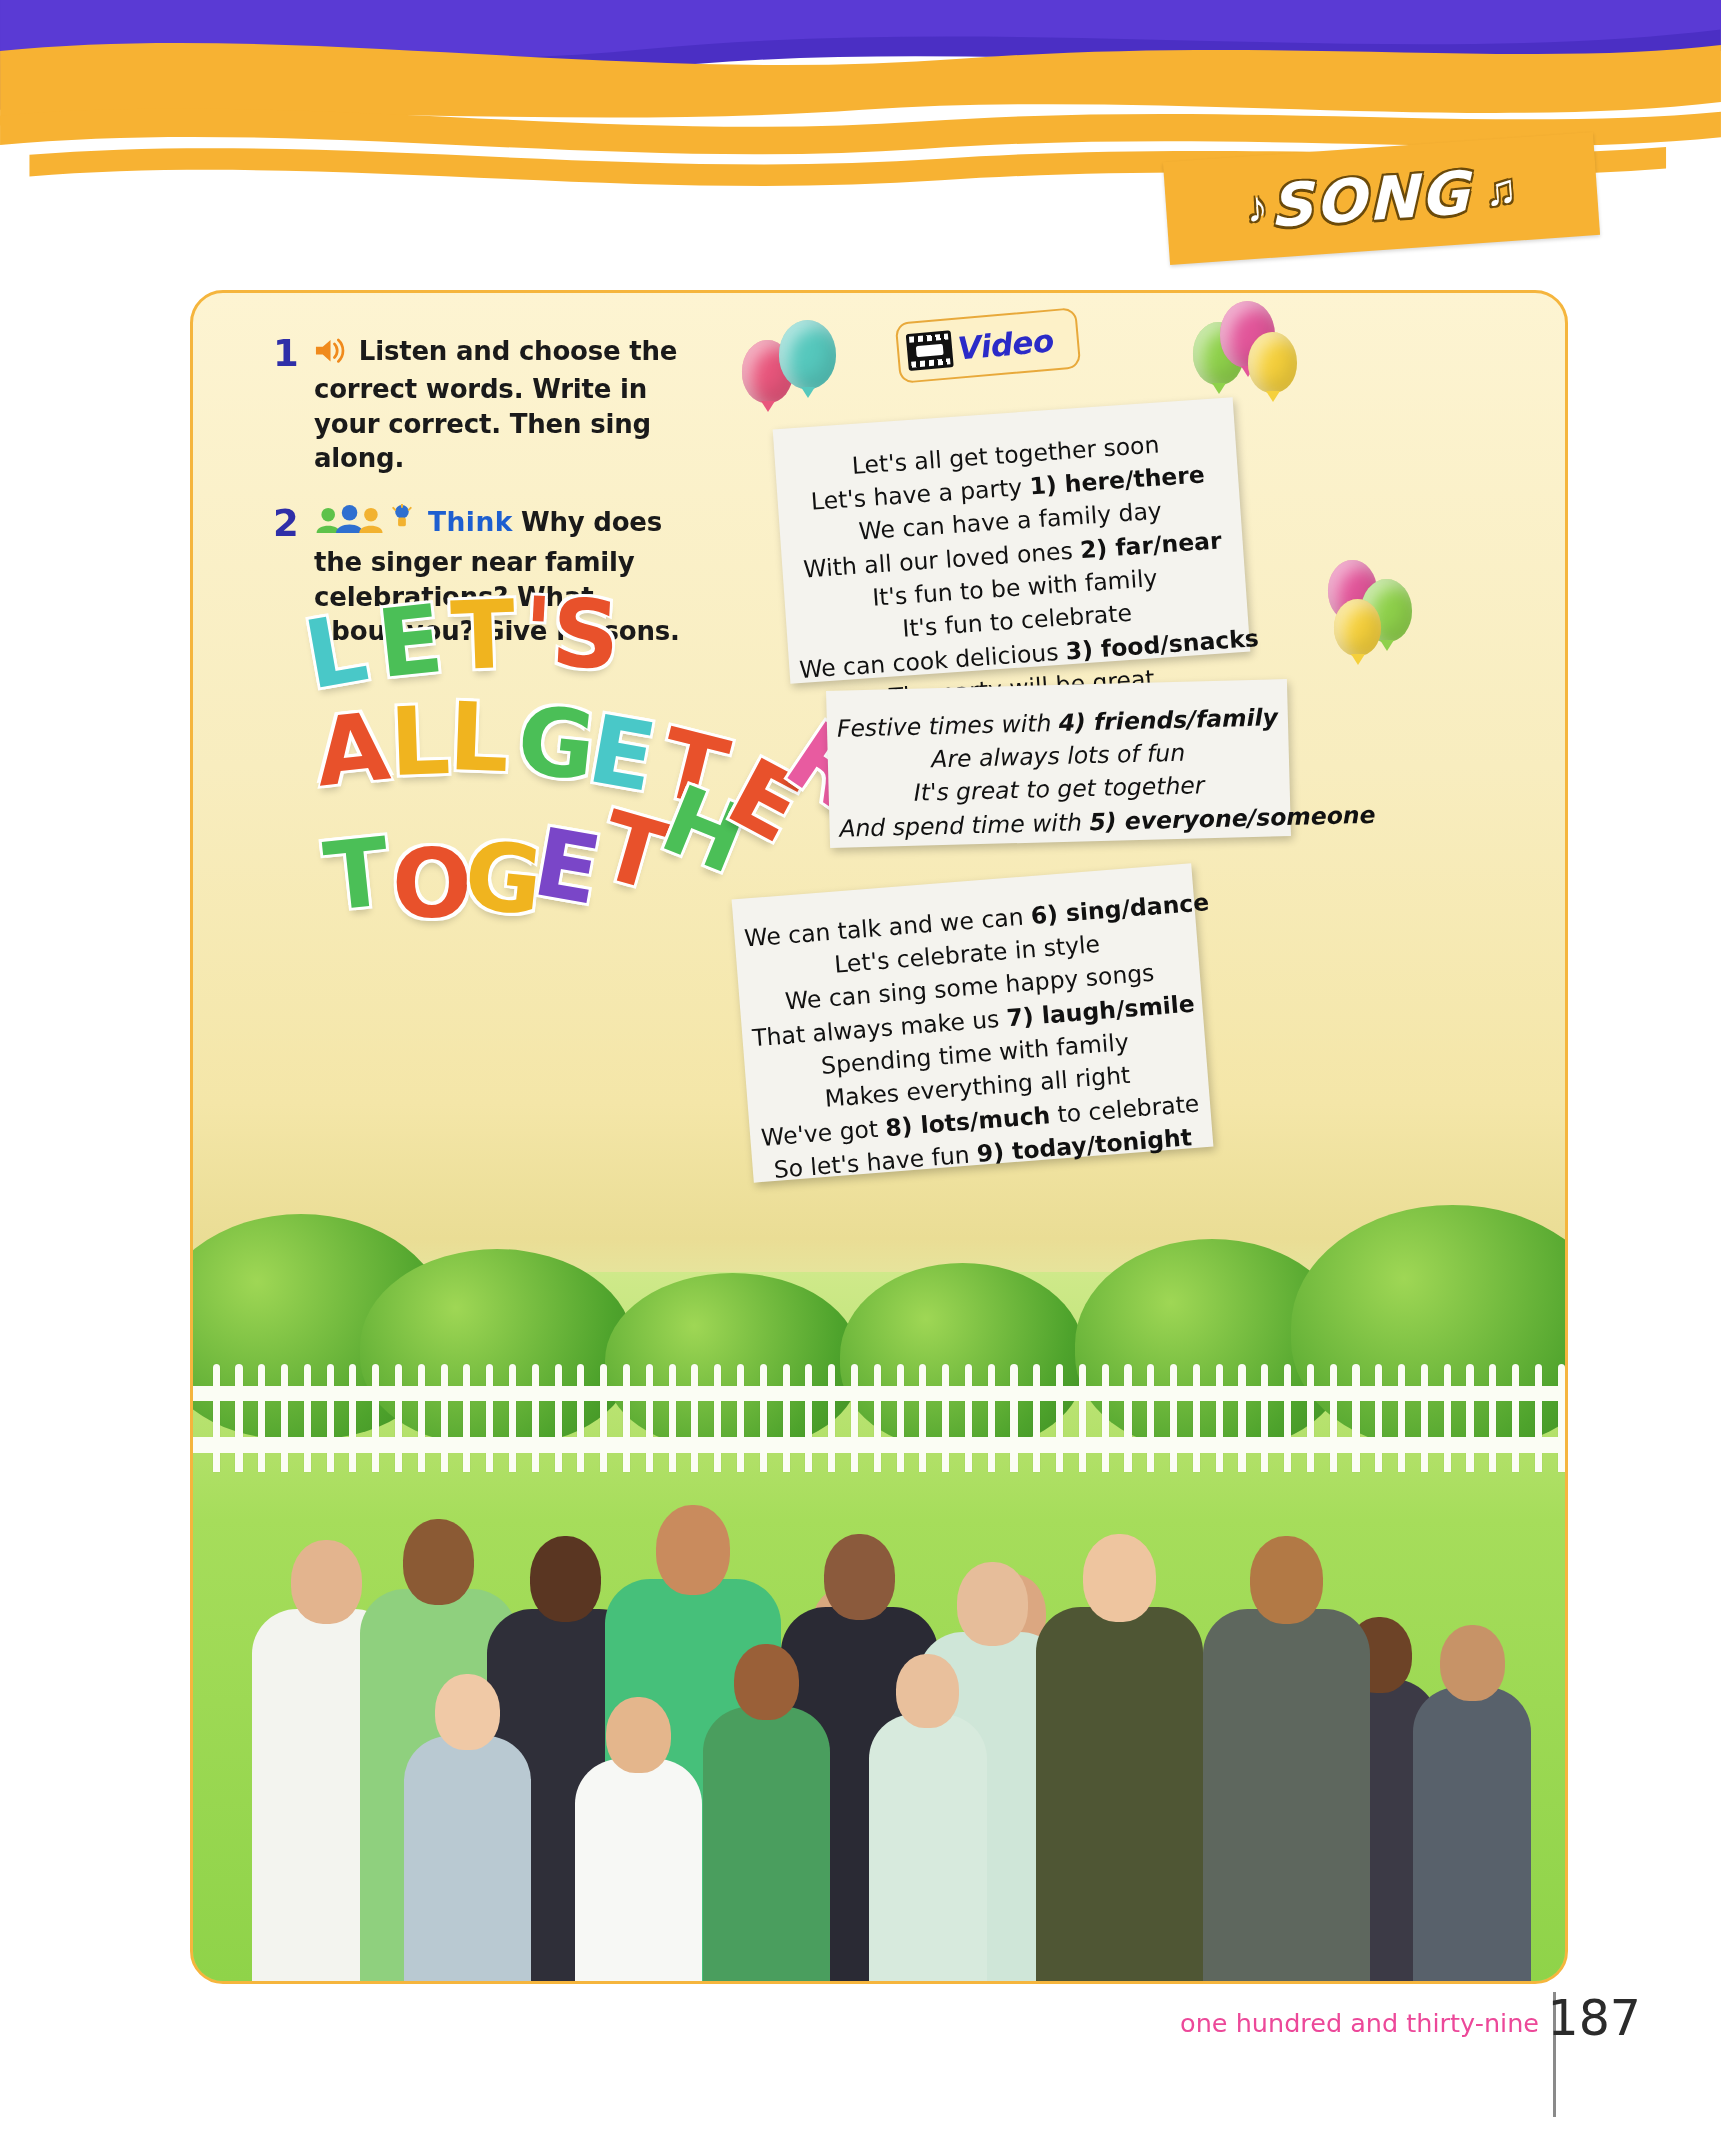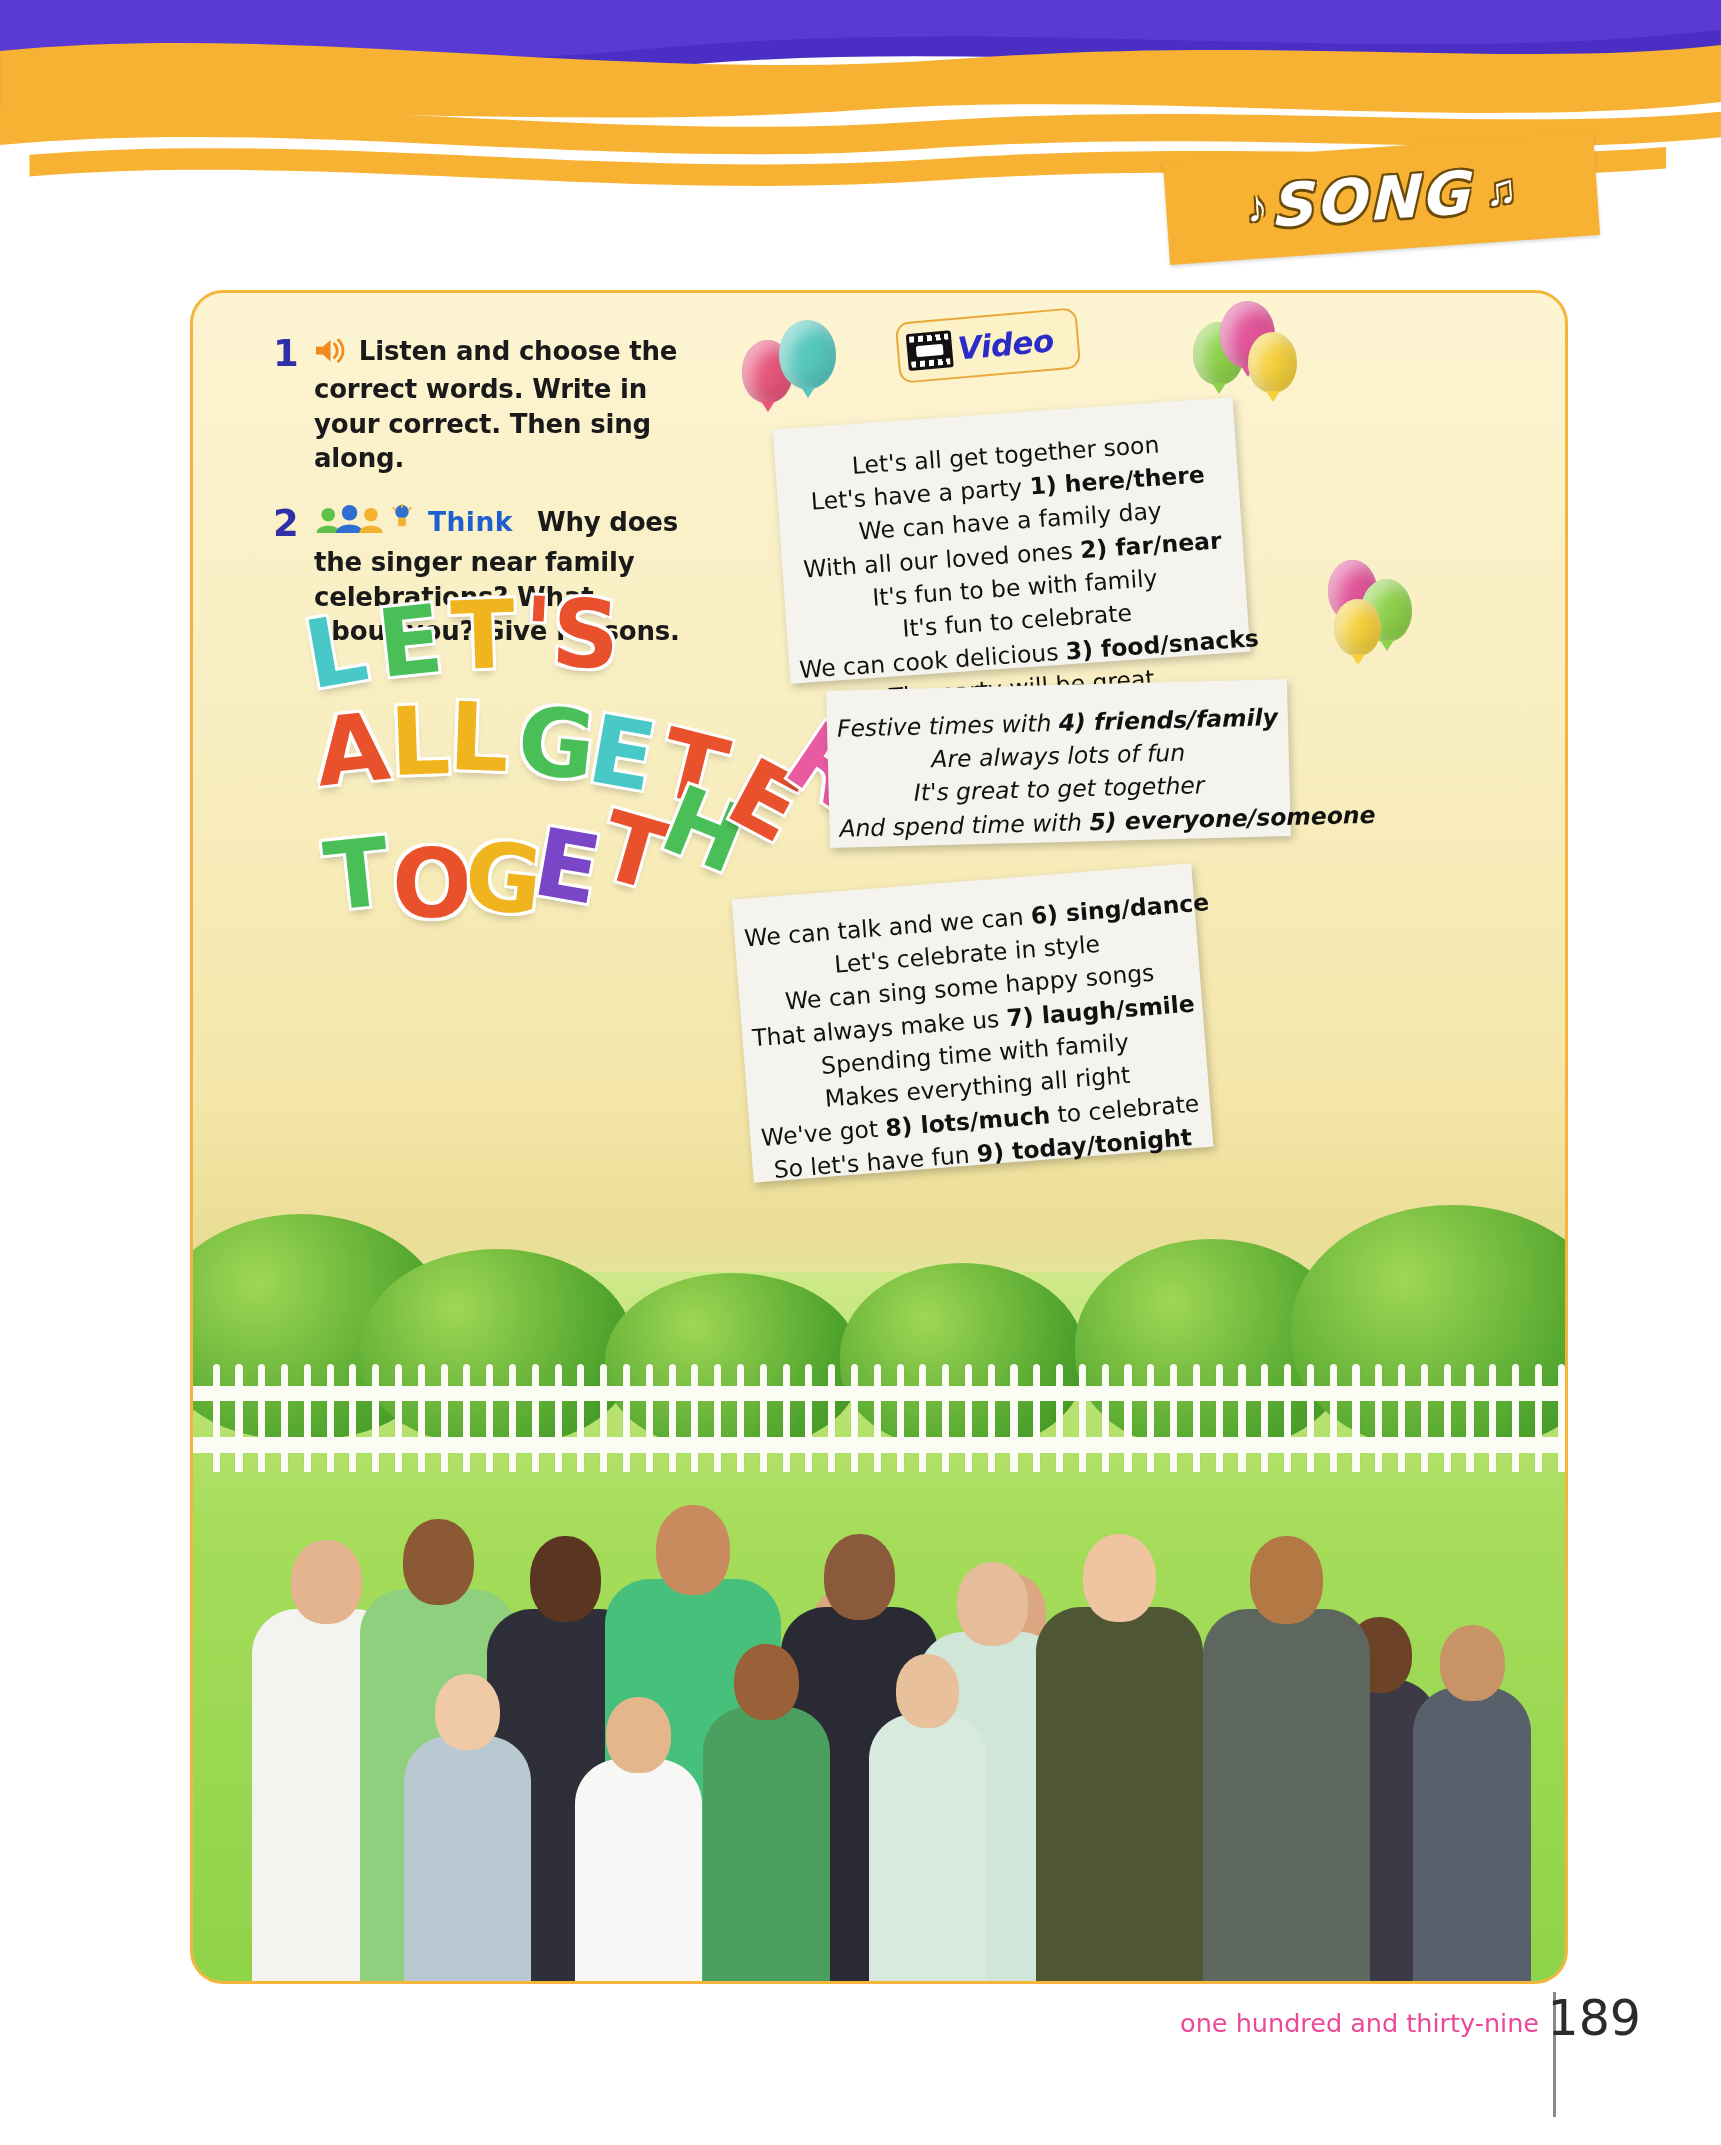--- a/index.html
+++ b/index.html
@@ -149,21 +149,21 @@
     display: inline-block;
     vertical-align: -5.9px;
     margin-right: 5.9px;
   }
   .think-word {
     color: #1e5fd0;
     font-family: "DejaVu Sans", sans-serif;
     font-weight: bold;
     font-size: 26.5px;
     letter-spacing: 0.5px;
-    margin-right: 24px;
+    margin-right: 8px;
   }
 
   
   .video-badge {
     position: absolute;
     top: 21.6px;
     left: 704px;
     width: 182px;
     height: 61px;
     background: #fdf1c8;
@@ -625,15 +625,15 @@
       <div class="body" style="left:0; bottom:0; width:118px; height:267px; background:#d7eadd;"></div>
       <div class="head" style="left:27.4px; bottom:253px; width:63px; height:74px; background:#e9c09c;"></div>
     </div>
   </div>
 
 </div>
 
 <div class="footer">
   <span class="footer-text">one hundred and thirty-nine</span>
   <span class="footer-rule"></span>
-  <span class="page-num">189</span>
+  <span class="page-num">187</span>
 </div>
 
 
 </body></html>

